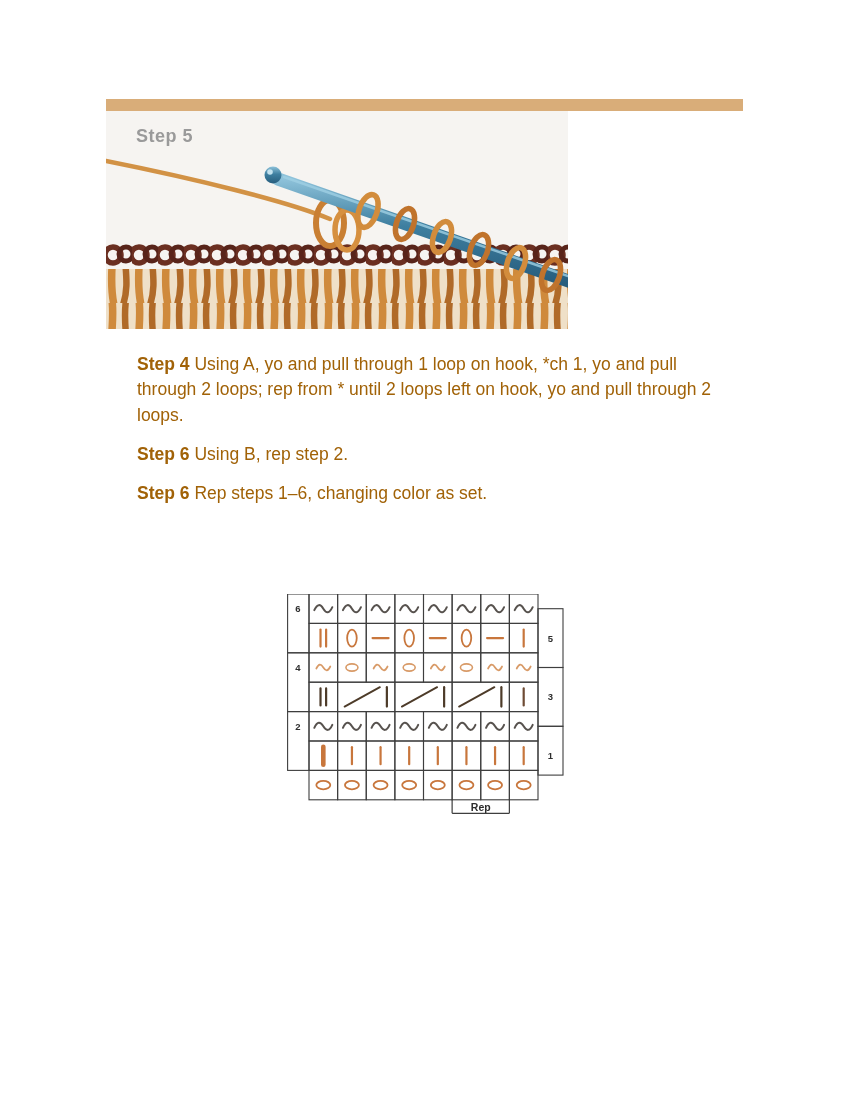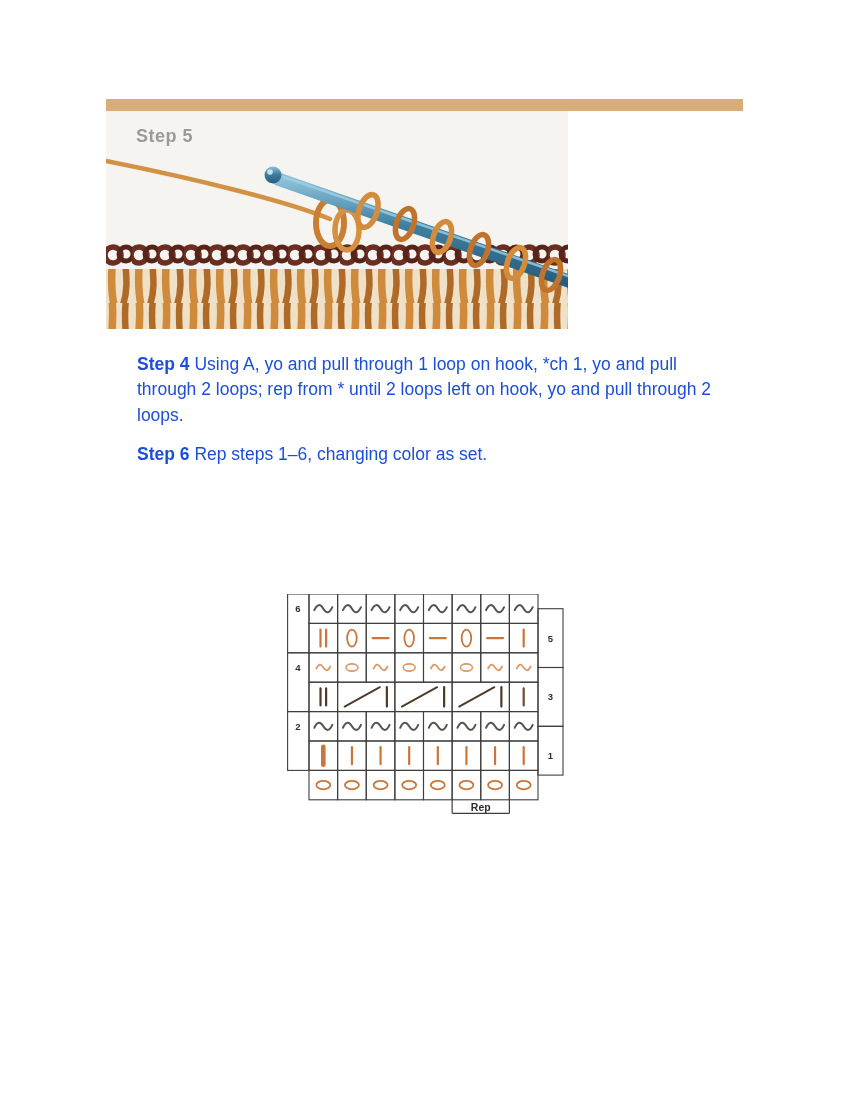--- a/index.html
+++ b/index.html
@@ -15,21 +15,21 @@
     position:absolute;left:106px;top:111px;width:462px;height:218px;
     background:#f6f4f1;overflow:hidden;
   }
   .photo-label{
     position:absolute;left:30px;top:15px;
     font-size:18px;font-weight:bold;letter-spacing:0.5px;color:#9a9a9a;
   }
   .photo svg{position:absolute;left:0;top:0;}
   .steps{
     position:absolute;left:137px;top:352px;width:600px;
-    font-size:17.5px;line-height:1.445;color:#1d4ed8;
+    font-size:17.5px;line-height:1.445;color:#a16207;
   }
   .steps p{margin:0 0 14px 0;}
   .steps b{font-weight:bold;}
   .chart{
     position:absolute;left:287px;top:594px;width:278px;height:224px;
   }
 </style>
 </head>
 <body>
 
@@ -81,20 +81,21 @@
       <ellipse cx="373" cy="139" rx="8.5" ry="16" stroke="#c0732c" stroke-width="5.5" transform="rotate(19 373 139)"></ellipse>
       <ellipse cx="410" cy="152" rx="8.5" ry="16" stroke="#d28c3c" stroke-width="5.5" transform="rotate(19 410 152)"></ellipse>
       <ellipse cx="445" cy="164" rx="8.5" ry="16" stroke="#c0732c" stroke-width="5.5" transform="rotate(19 445 164)"></ellipse>
     </g>
   </svg>
   <div class="photo-label" style="color: rgb(154, 154, 154);">Step 5</div>
 </div>
 
 <div class="steps">
   <p><b>Step 4</b><span> Using A, yo and pull through 1 loop on hook, *ch 1, yo and pull through 2 loops; rep from * until 2 loops left on hook, yo and pull through 2 loops.</span></p>
+  <p><b>Step 6</b><span> Using B, rep step 2.</span></p>
   <p><b>Step 6</b><span> Rep steps 1–6, changing color as set.</span></p>
 </div>
 
 <div class="chart">
   <svg id="chart-svg" width="278" height="224" viewBox="0 0 278 224">
       <rect x="22" y="0" width="28.625" height="29.4" fill="none" stroke="#3e3e3e" stroke-width="1.1"></rect>
       <path d="M 27.3125 16.2 C 30.3125 9.7, 33.3125 9.7, 36.3125 14.7 C 39.3125 19.7, 42.3125 19.7, 45.3125 13.2" fill="none" stroke="#57524e" stroke-width="2" stroke-linecap="round"></path>
       <rect x="50.625" y="0" width="28.625" height="29.4" fill="none" stroke="#3e3e3e" stroke-width="1.1"></rect>
       <path d="M 55.9375 16.2 C 58.9375 9.7, 61.9375 9.7, 64.9375 14.7 C 67.9375 19.7, 70.9375 19.7, 73.9375 13.2" fill="none" stroke="#57524e" stroke-width="2" stroke-linecap="round"></path>
       <rect x="79.25" y="0" width="28.625" height="29.4" fill="none" stroke="#3e3e3e" stroke-width="1.1"></rect>

